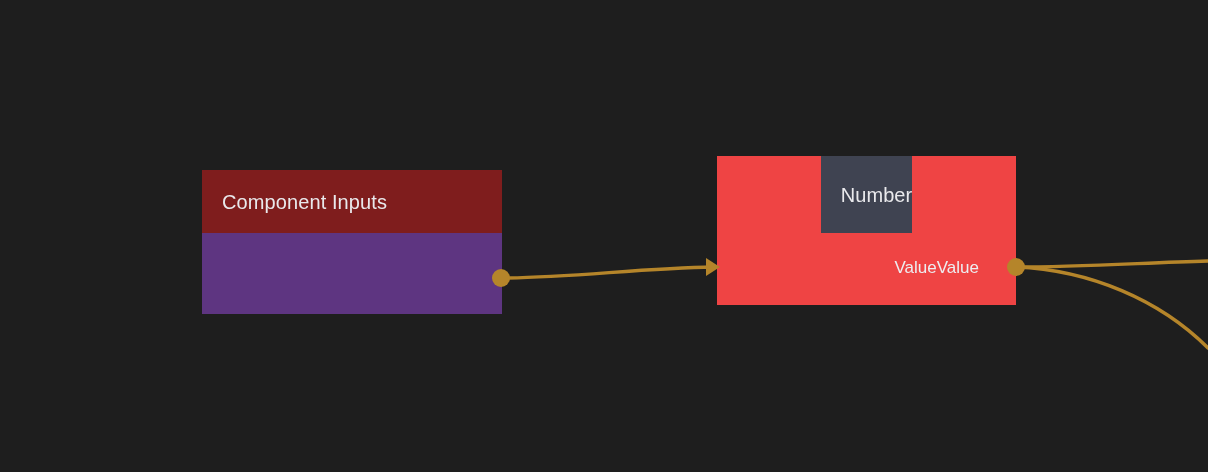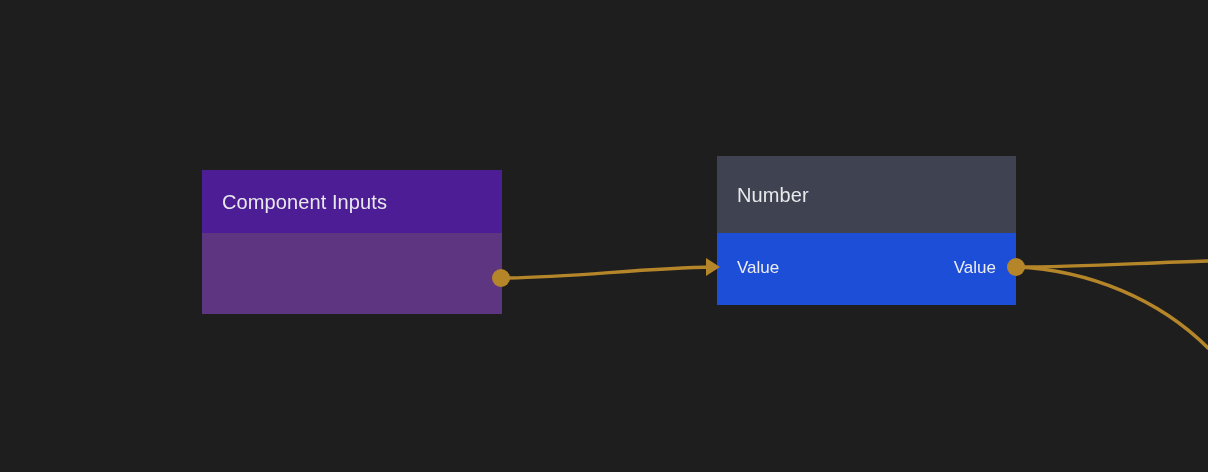--- a/index.html
+++ b/index.html
@@ -67,54 +67,56 @@
     align-items: center;
     justify-content: space-between;
     height: 22px;
   }
 
   .port-label {
     color: #ededf0;
     font-size: 17px;
     line-height: 1;
     white-space: nowrap;
+    margin-left: 28px;
   }
 
   .port-label.out {
     margin-left: auto;
   }
 
   
   #node-component-inputs {
     left: 202px;
     top: 170px;
     width: 300px;
     height: 144px;
     background: #5e3581;
   }
   #node-component-inputs .node-header {
     height: 63px;
-    background: #4c1d95;
+    background: #7f1d1d;
     padding-left: 20px;
   }
   #node-component-inputs .node-body {
     padding: 0 20px;
   }
   #node-component-inputs .port-row {
     top: 37px;
     padding: 0 20px;
   }
 
   
   #node-number {
     left: 717px;
     top: 156px;
     width: 299px;
     height: 149px;
-    background: #1d4ed8;
+    background: #ef4444;
+    align-items: center;
   }
   #node-number .node-header {
     height: 77px;
     background: #3f4351;
     padding-left: 20px;
   }
   #node-number .node-body {
     padding: 0 20px;
   }
   #node-number .port-row {

